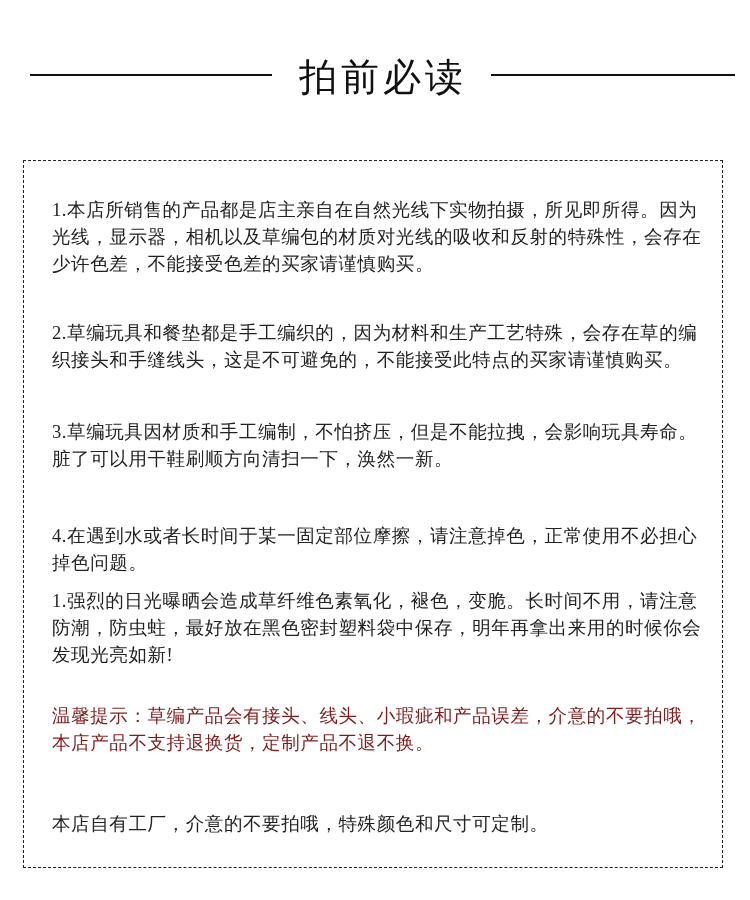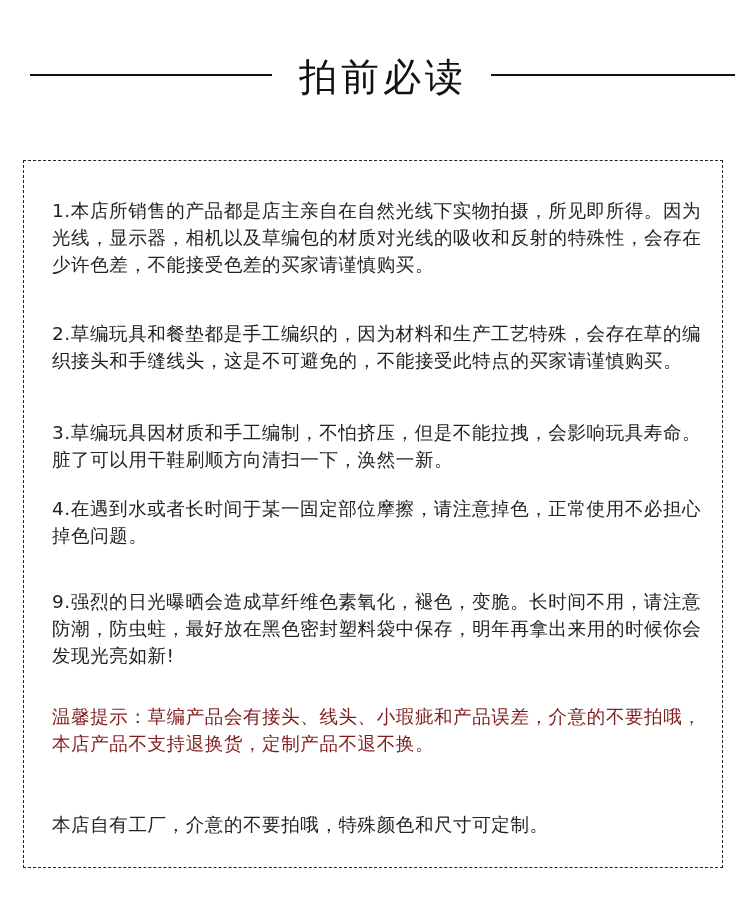--- a/index.html
+++ b/index.html
@@ -5,35 +5,35 @@
     html, body { margin: 0; padding: 0; background: #ffffff; }
     body { width: 750px; height: 900px; position: relative; overflow: hidden;
            font-family: "DejaVu Sans", "Liberation Sans", sans-serif; color: #222; }
     .header { position: absolute; left: 0; top: 40px; width: 750px; height: 80px; margin-left: 8px; }
     .rule { position: absolute; top: 34px; height: 2px; background: #111; }
     .rule.left { left: 16px; width: 168px; width: 168px; }
     .rule.left { width: 168px; }
     .title { position: absolute; left: 0; width: 750px; top: 12px; text-align: center;
              font-size: 38px; letter-spacing: 4px; color: #111; line-height: 50px; }
     .box { position: absolute; left: 23px; top: 160px; width: 700px; height: 708px;
-           border: 1.5px dashed #222; box-sizing: border-box; }
+           border: 1.5px dashed #222; box-sizing: border-box; font-family: Liberation Serif, serif; }
     .para { position: absolute; left: 28px; width: 660px; font-size: 18.5px;
             line-height: 27px; color: #222; letter-spacing: 0.6px; }
     .para.red { color: #7f1d1d; }
   </style>
 </head>
 <body>
 
 <div class="header">
   <div class="rule left" style="left:22px;width:242px;"></div>
   <div class="title">拍前必读</div>
   <div class="rule" style="left:483px;width:244px;"></div>
 </div>
 
 <div class="box">
   <div class="para" style="top:36px;">1.本店所销售的产品都是店主亲自在自然光线下实物拍摄，所见即所得。因为光线，显示器，相机以及草编包的材质对光线的吸收和反射的特殊性，会存在少许色差，不能接受色差的买家请谨慎购买。</div>
   <div class="para" style="top:147px;margin-top:12px;">2.草编玩具和餐垫都是手工编织的，因为材料和生产工艺特殊，会存在草的编织接头和手缝线头，这是不可避免的，不能接受此特点的买家请谨慎购买。</div>
   <div class="para" style="top:258px;">3.草编玩具因材质和手工编制，不怕挤压，但是不能拉拽，会影响玩具寿命。脏了可以用干鞋刷顺方向清扫一下，涣然一新。</div>
-  <div class="para" style="top:334px;">4.在遇到水或者长时间于某一固定部位摩擦，请注意掉色，正常使用不必担心掉色问题。</div>
-  <div class="para" style="top:427px;">9.强烈的日光曝晒会造成草纤维色素氧化，褪色，变脆。长时间不用，请注意防潮，防虫蛀，最好放在黑色密封塑料袋中保存，明年再拿出来用的时候你会发现光亮如新!</div>
+  <div class="para" style="top:362px;">4.在遇到水或者长时间于某一固定部位摩擦，请注意掉色，正常使用不必担心掉色问题。</div>
+  <div class="para" style="top:427px;">1.强烈的日光曝晒会造成草纤维色素氧化，褪色，变脆。长时间不用，请注意防潮，防虫蛀，最好放在黑色密封塑料袋中保存，明年再拿出来用的时候你会发现光亮如新!</div>
   <div class="para red" style="top:542px;">温馨提示：草编产品会有接头、线头、小瑕疵和产品误差，介意的不要拍哦，本店产品不支持退换货，定制产品不退不换。</div>
   <div class="para" style="top:650px;">本店自有工厂，介意的不要拍哦，特殊颜色和尺寸可定制。</div>
 </div>
 
 </body></html>

